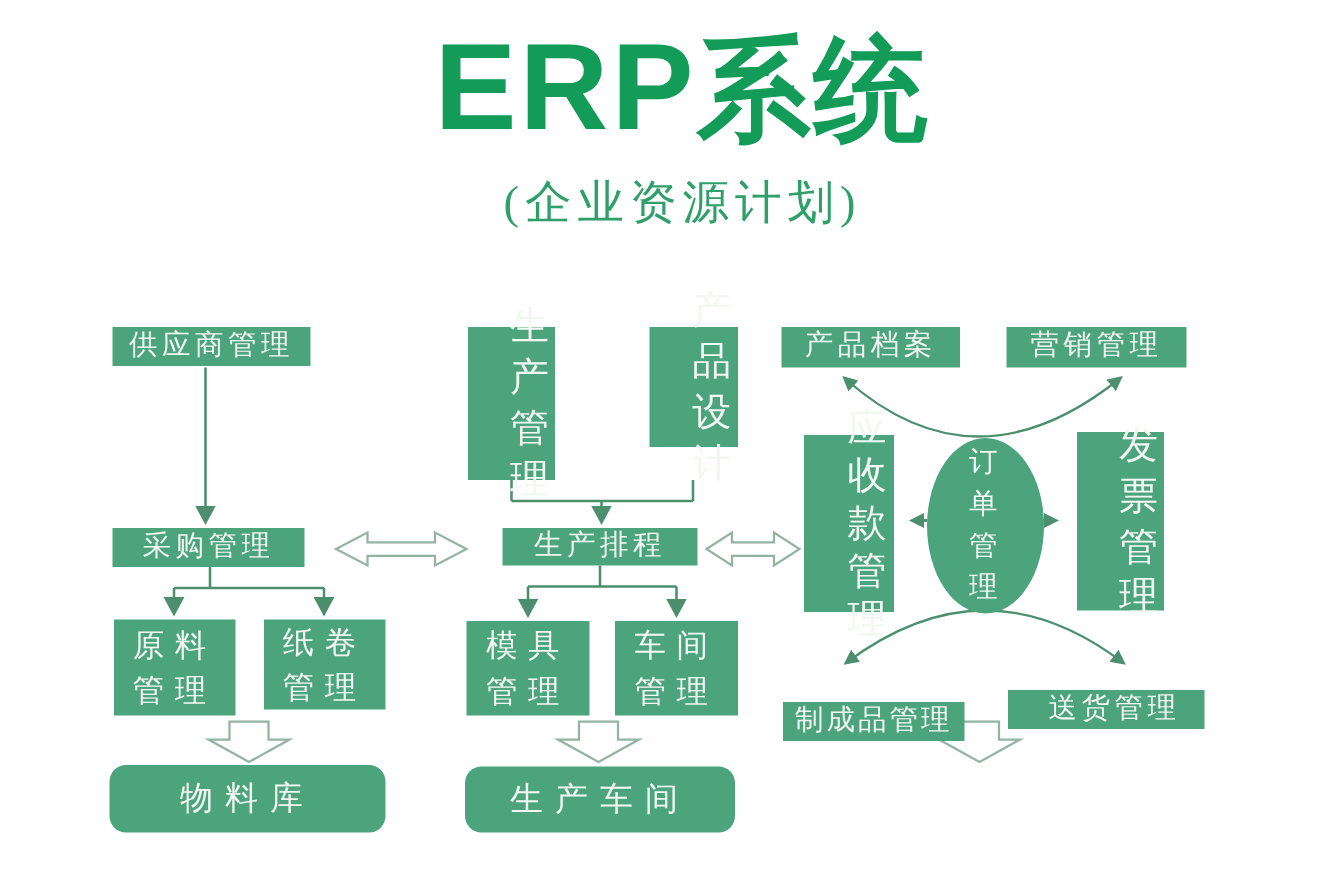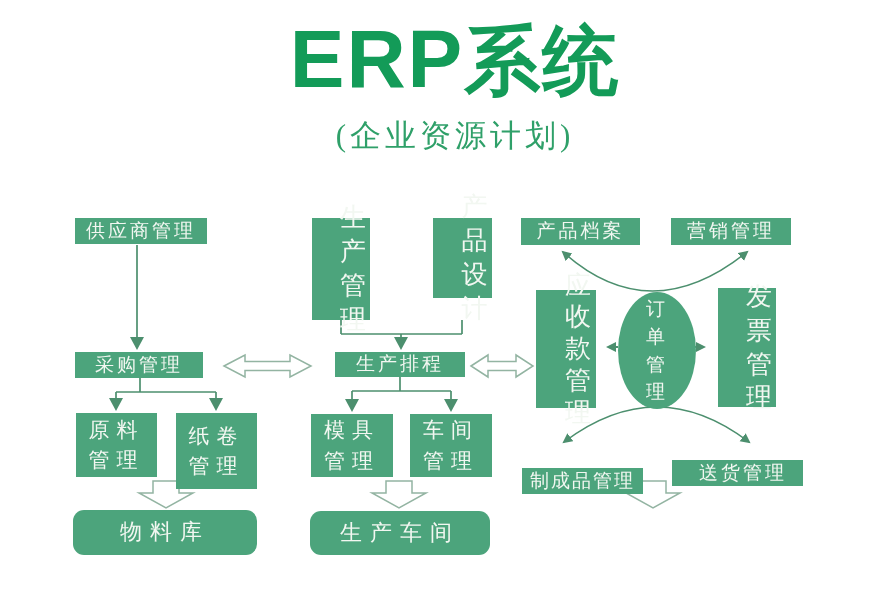--- a/index.html
+++ b/index.html
@@ -118,21 +118,21 @@
 
   <div class="node" style="left:75px;top:218px;width:132px;height:26px;">
       <span class="txt">供应商管理</span>
     </div>
   <div class="node" style="left:75px;top:352px;width:128px;height:26px;">
       <span class="txt">采购管理</span>
     </div>
   <div class="node twoline" style="left:76px;top:413px;width:81px;height:64px;">
       <span class="txt">原料管理</span>
     </div>
-  <div class="node twoline" style="left:176px;top:413px;width:81px;height:76px;">
+  <div class="node twoline" style="left:176px;top:413px;width:81px;height:60px;">
       <span class="txt">纸卷管理</span>
     </div>
   <div class="node rounded" style="left:73px;top:510px;width:184px;height:45px;">
       <span class="txt">物料库</span>
     </div>
 
   <div class="node vbox" style="left:312px;top:218px;width:58px;height:102px;">
       <span class="txt">生产管理</span>
     </div>
   <div class="node vbox" style="left:433px;top:218px;width:59px;height:80px;">

